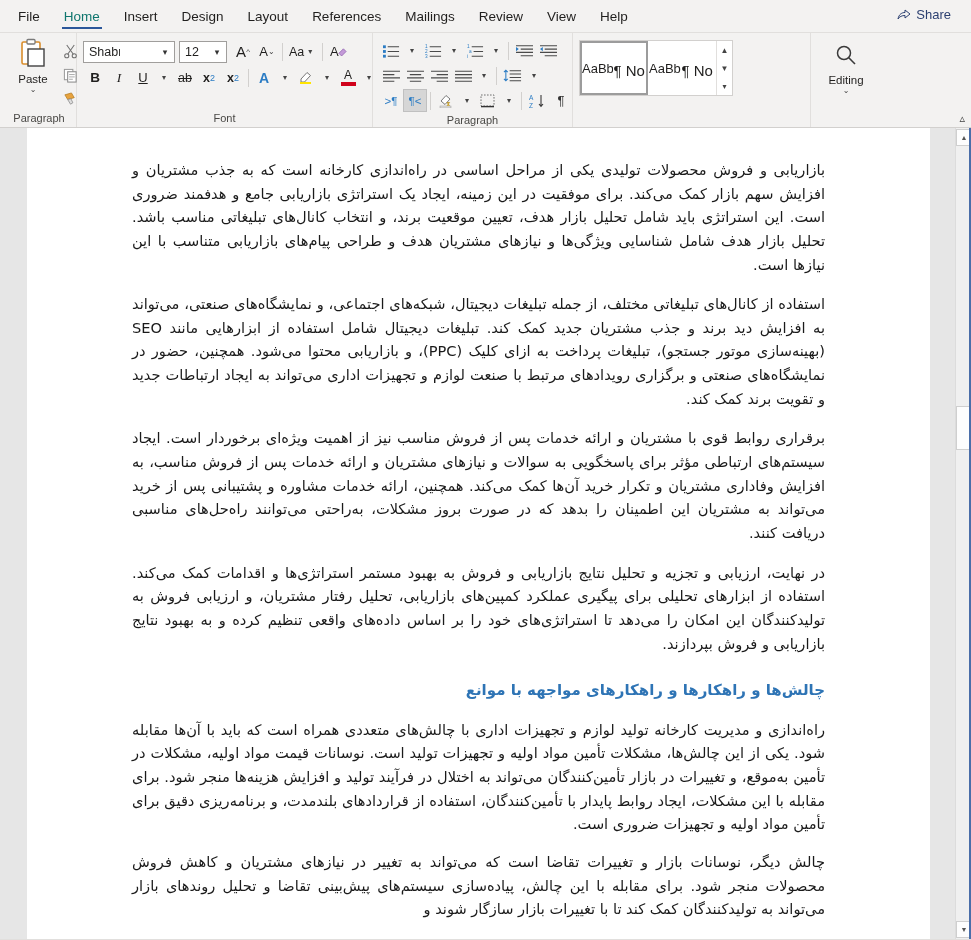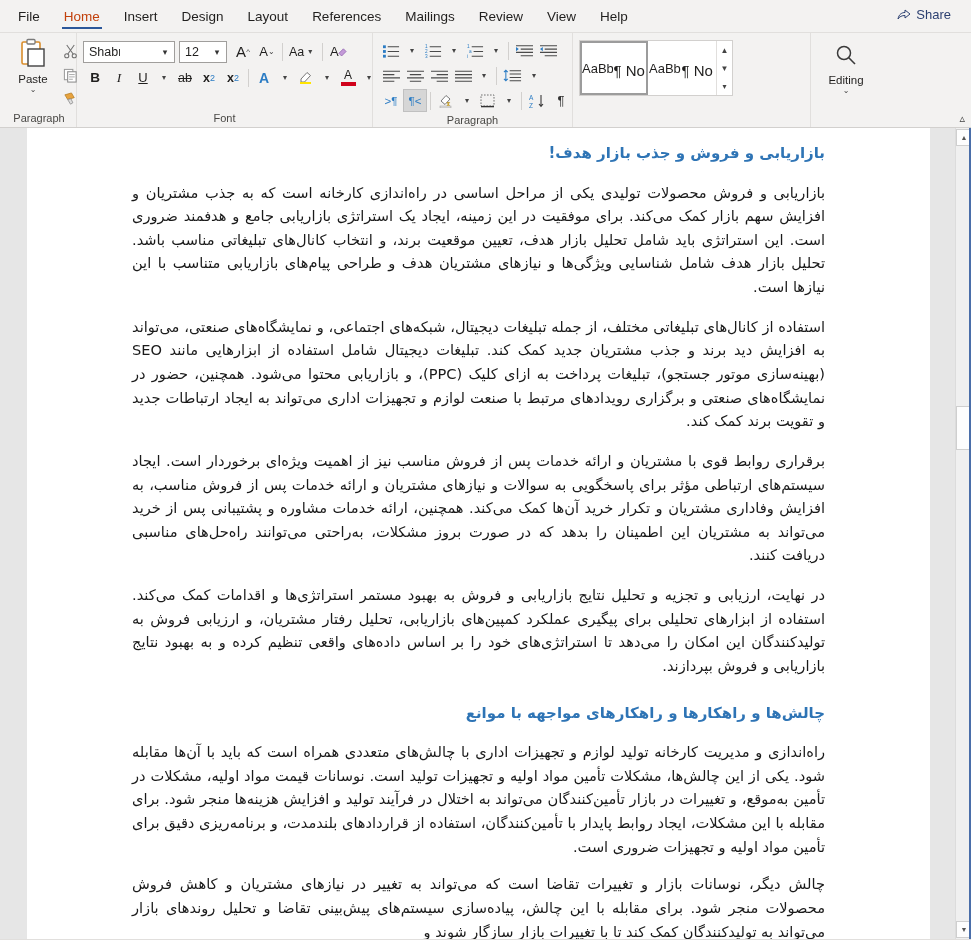--- a/index.html
+++ b/index.html
@@ -22,21 +22,21 @@
     padding-left: 6px;
   }
   .tab {
     display: flex; align-items: center;
     padding: 0 12px;
     font-size: 13.5px;
     color: #201f1e;
     cursor: default;
     position: relative;
   }
-  .tab.active { font-weight: normal; color: #c2410c; }
+  .tab.active { font-weight: normal; color: #0f766e; }
   .tab.active::after {
     content: "";
     position: absolute; left: 10px; right: 10px; bottom: 3px;
     height: 2.5px; background: #2b579a;
   }
   .share-btn {
     position: absolute; right: 10px; top: 4px;
     display: flex; align-items: center; gap: 5px;
     font-size: 13px; color: #2b3f70;
     padding: 3px 10px;
@@ -580,21 +580,20 @@
   </div>
 
   <span class="ribbon-collapse">▵</span>
 </div>
 
 <div class="docarea">
   <div class="doc-top-strip"></div>
 
   <div class="page">
     <div class="page-inner">
-      <h2 class="docheading">بازاریابی و فروش و جذب بازار هدف!</h2>
       <p class="docpara">بازاریابی و فروش محصولات تولیدی یکی از مراحل اساسی در راه‌اندازی کارخانه است که به جذب مشتریان و افزایش سهم بازار کمک می‌کند. برای موفقیت در این زمینه، ایجاد یک استراتژی بازاریابی جامع و هدفمند ضروری است. این استراتژی باید شامل تحلیل بازار هدف، تعیین موقعیت برند، و انتخاب کانال‌های تبلیغاتی مناسب باشد. تحلیل بازار هدف شامل شناسایی ویژگی‌ها و نیازهای مشتریان هدف و طراحی پیام‌های بازاریابی متناسب با این نیازها است.</p>
       <p class="docpara">استفاده از کانال‌های تبلیغاتی مختلف، از جمله تبلیغات دیجیتال، شبکه‌های اجتماعی، و نمایشگاه‌های صنعتی، می‌تواند به افزایش دید برند و جذب مشتریان جدید کمک کند. تبلیغات دیجیتال شامل استفاده از ابزارهایی مانند SEO (بهینه‌سازی موتور جستجو)، تبلیغات پرداخت به ازای کلیک (PPC)، و بازاریابی محتوا می‌شود. همچنین، حضور در نمایشگاه‌های صنعتی و برگزاری رویدادهای مرتبط با صنعت لوازم و تجهیزات اداری می‌تواند به ایجاد ارتباطات جدید و تقویت برند کمک کند.</p>
       <p class="docpara">برقراری روابط قوی با مشتریان و ارائه خدمات پس از فروش مناسب نیز از اهمیت ویژه‌ای برخوردار است. ایجاد سیستم‌های ارتباطی مؤثر برای پاسخگویی به سوالات و نیازهای مشتریان و ارائه خدمات پس از فروش مناسب، به افزایش وفاداری مشتریان و تکرار خرید آن‌ها کمک می‌کند. همچنین، ارائه خدمات مشاوره و پشتیبانی پس از خرید می‌تواند به مشتریان این اطمینان را بدهد که در صورت بروز مشکلات، به‌راحتی می‌توانند راه‌حل‌های مناسبی دریافت کنند.</p>
       <p class="docpara">در نهایت، ارزیابی و تجزیه و تحلیل نتایج بازاریابی و فروش به بهبود مستمر استراتژی‌ها و اقدامات کمک می‌کند. استفاده از ابزارهای تحلیلی برای پیگیری عملکرد کمپین‌های بازاریابی، تحلیل رفتار مشتریان، و ارزیابی فروش به تولیدکنندگان این امکان را می‌دهد تا استراتژی‌های خود را بر اساس داده‌های واقعی تنظیم کرده و به بهبود نتایج بازاریابی و فروش بپردازند.</p>
       <h2 class="docheading spacedh">چالش‌ها و راهکارها و راهکارهای مواجهه با موانع</h2>
       <p class="docpara">راه‌اندازی و مدیریت کارخانه تولید لوازم و تجهیزات اداری با چالش‌های متعددی همراه است که باید با آن‌ها مقابله شود. یکی از این چالش‌ها، مشکلات تأمین مواد اولیه و تجهیزات تولید است. نوسانات قیمت مواد اولیه، مشکلات در تأمین به‌موقع، و تغییرات در بازار تأمین‌کنندگان می‌تواند به اختلال در فرآیند تولید و افزایش هزینه‌ها منجر شود. برای مقابله با این مشکلات، ایجاد روابط پایدار با تأمین‌کنندگان، استفاده از قراردادهای بلندمدت، و برنامه‌ریزی دقیق برای تأمین مواد اولیه و تجهیزات ضروری است.</p>
       <p class="docpara spaced">چالش دیگر، نوسانات بازار و تغییرات تقاضا است که می‌تواند به تغییر در نیازهای مشتریان و کاهش فروش محصولات منجر شود. برای مقابله با این چالش، پیاده‌سازی سیستم‌های پیش‌بینی تقاضا و تحلیل روندهای بازار می‌تواند به تولیدکنندگان کمک کند تا با تغییرات بازار سازگار شوند و</p>
     </div>
   </div>
 

